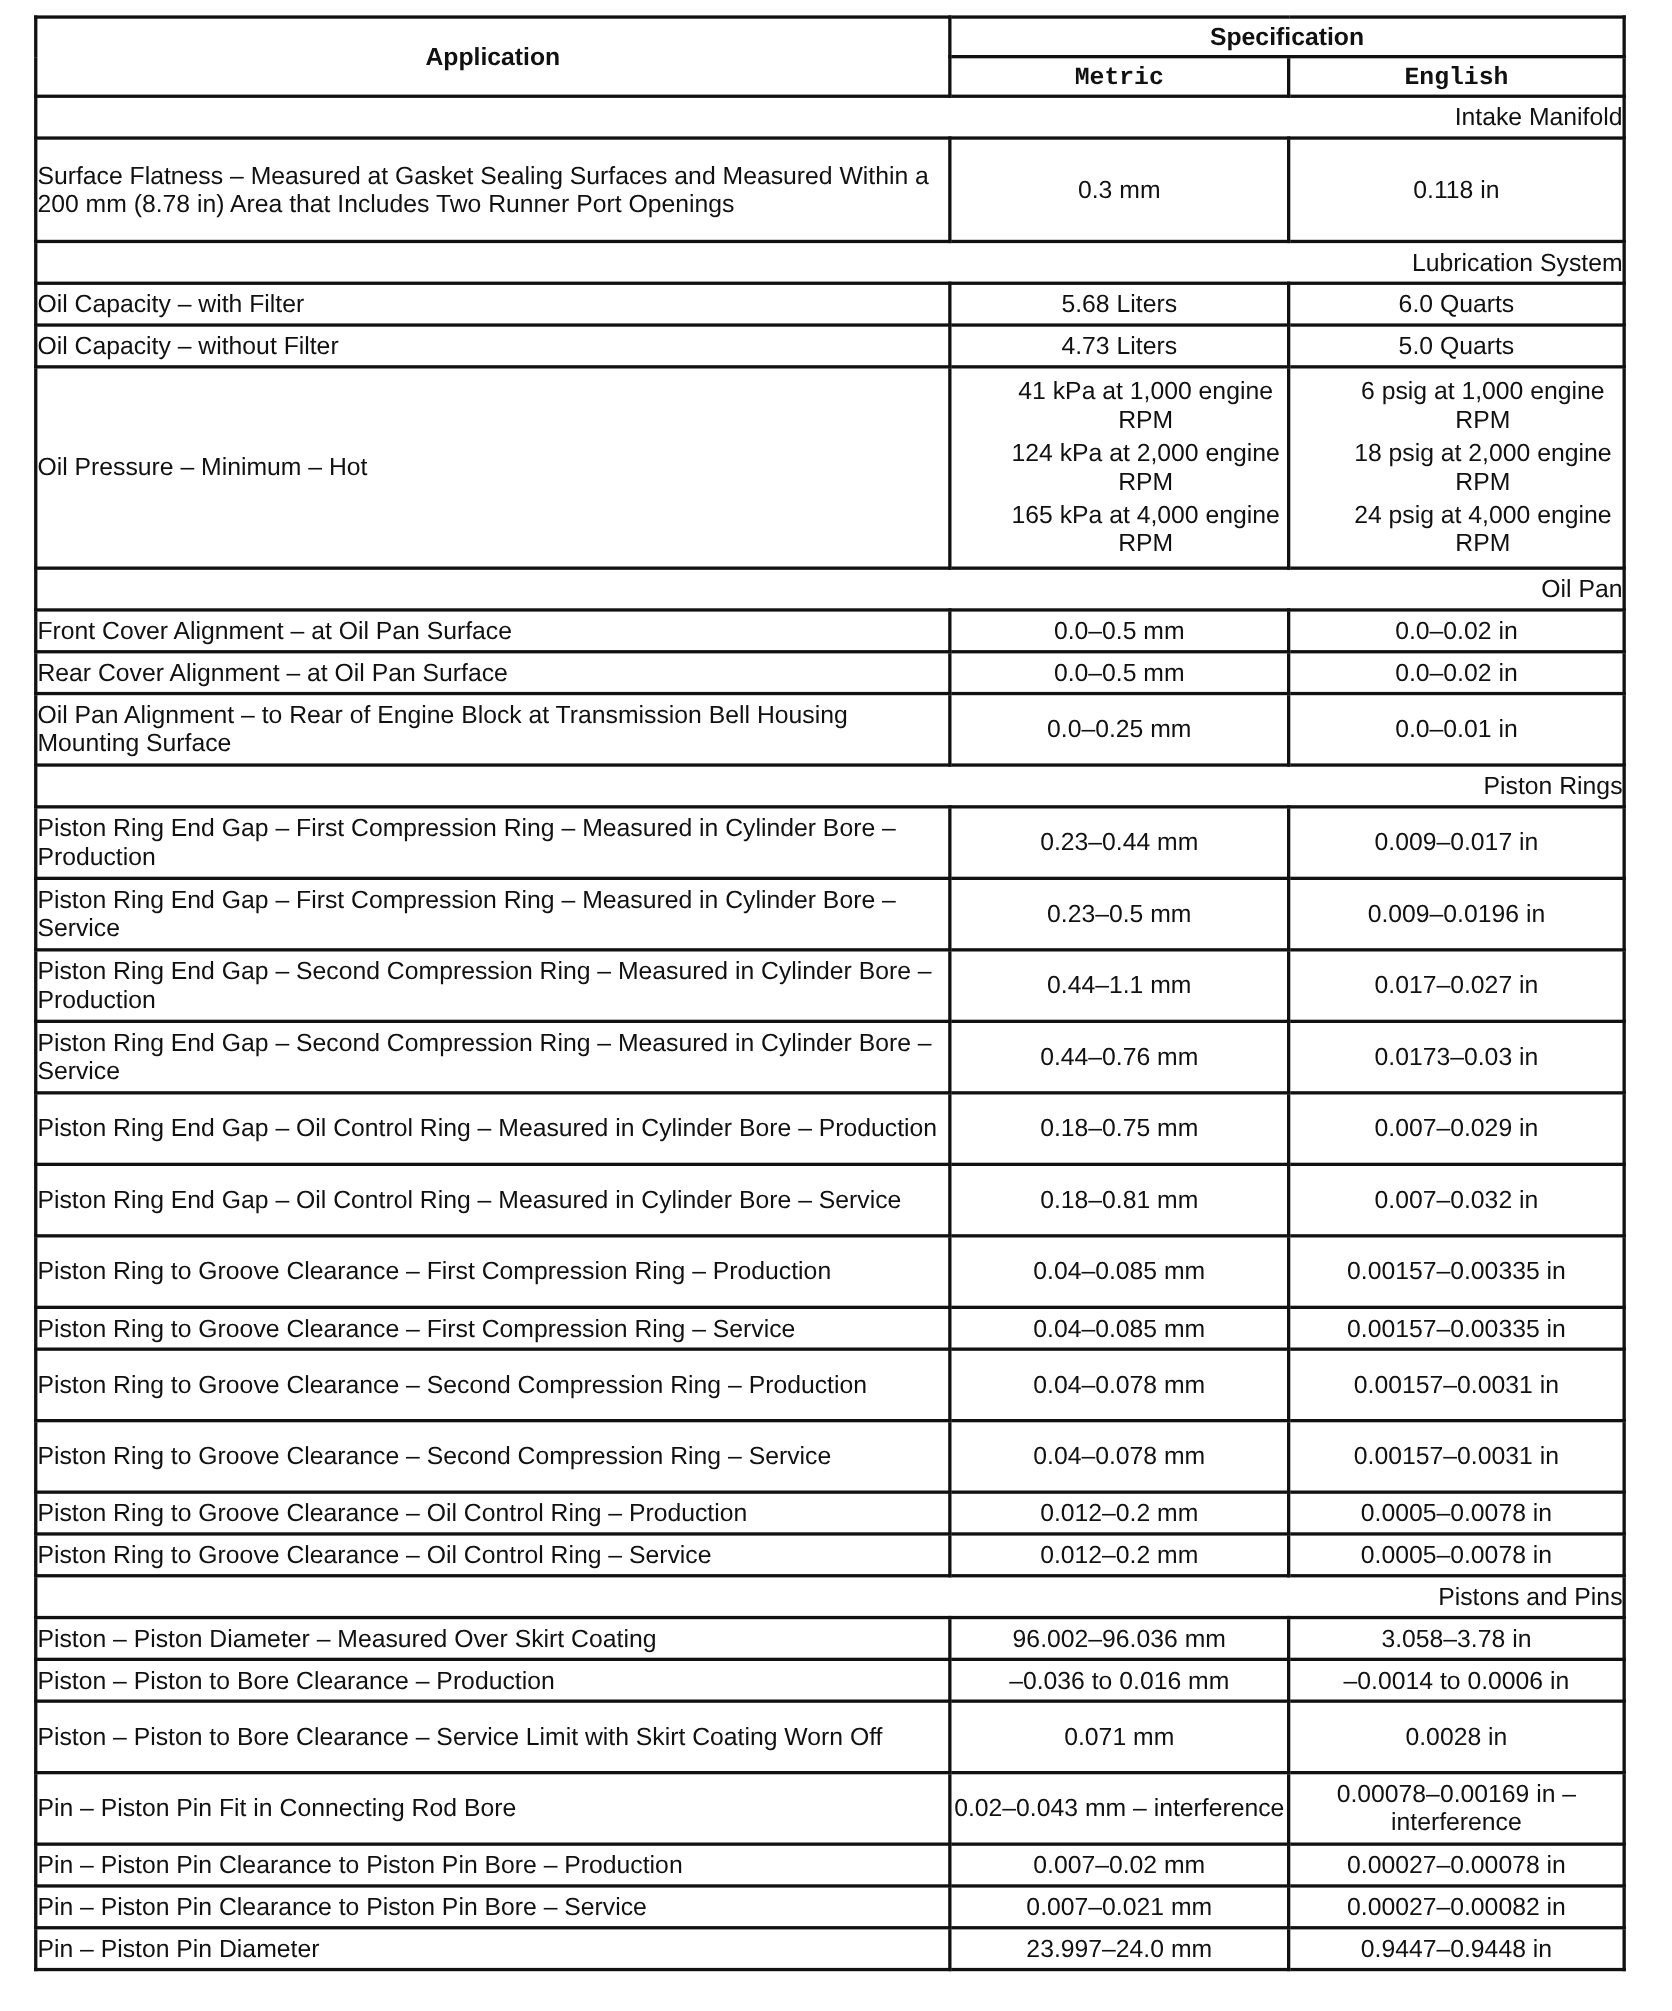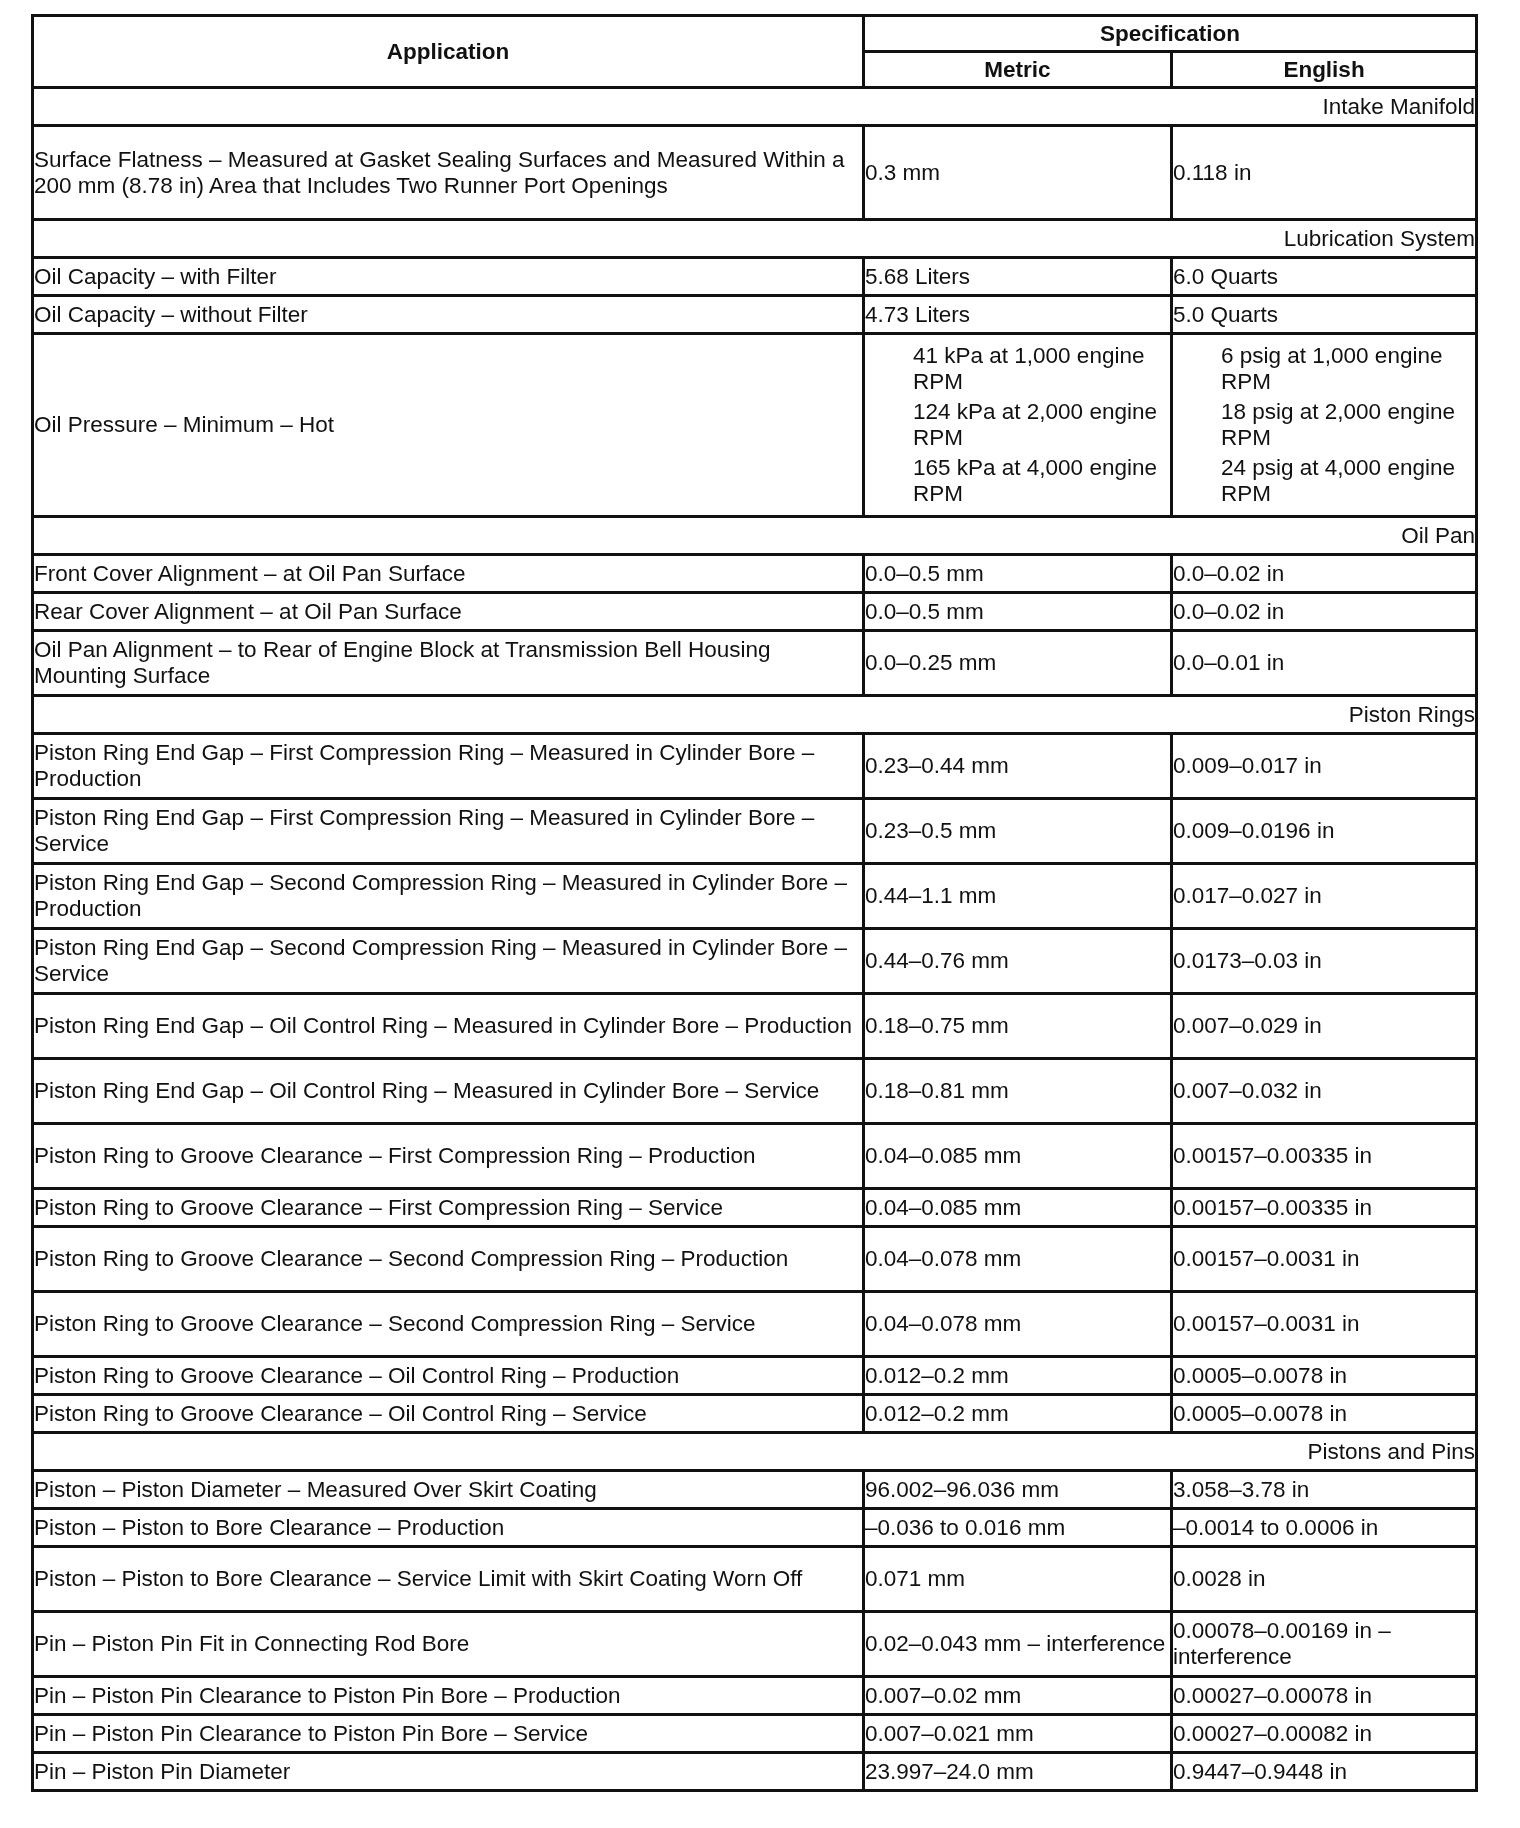--- a/index.html
+++ b/index.html
@@ -8,24 +8,24 @@
   table.spec { position: absolute; left: 31px; top: 14px; width: 1444px;
                border-collapse: collapse; table-layout: fixed; }
   table.spec col.c-app { width: 831px; }
   table.spec col.c-met { width: 308px; }
   table.spec col.c-eng { width: 305px; }
   table.spec td, table.spec th { border: 3px solid #111; padding: 0; font-size: 22.5px;
                line-height: 26px; vertical-align: middle; }
   th { font-weight: bold; text-align: center; }
   th.h-app { vertical-align: bottom; padding-bottom: 4px; }
   tr.h1 th { height: 33px; }
-  tr.h2 th { height: 33px; }
+  tr.h2 th { height: 33px; font-family: Liberation Mono, monospace; }
   td.section { padding-left: 17px; text-align: right; height: 35px; }
   td.app { padding-left: 37px; padding-right: 8px; text-align: left; }
-  td.val { }
+  td.val { text-align: center; }
   tr.r1 td { height: 35px; }
   tr.r2 td { height: 62px; }
   tr.r3 td { height: 91px; }
   tr.rp td { height: 180px; }
   .pv { display: block; margin: 4px 0; padding-left: 48px; }
 </style>
 </head>
 <body>
 
 <table class="spec">

